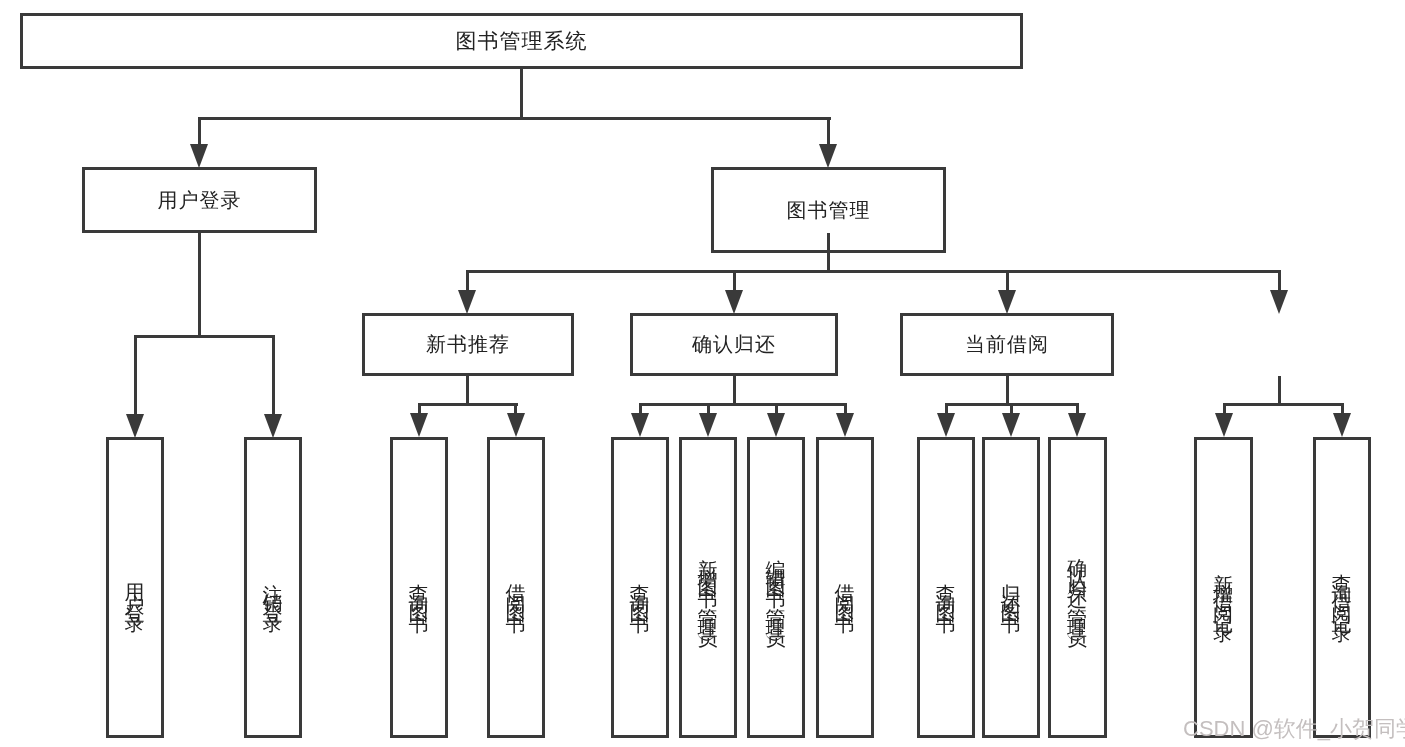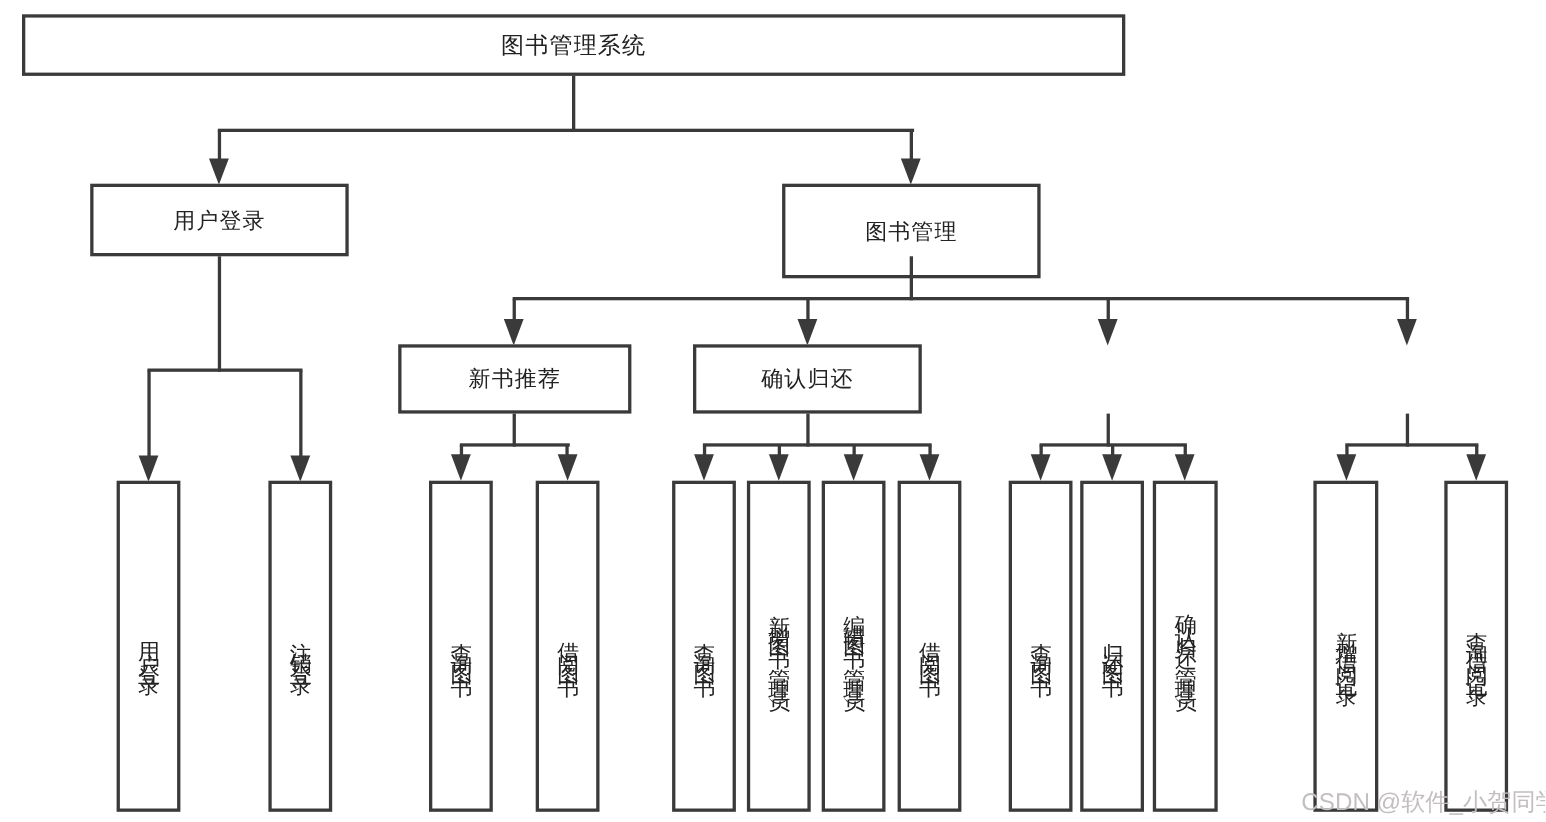--- a/index.html
+++ b/index.html
@@ -92,20 +92,21 @@
   <div class="ah" style="left:458px;top:290px;"></div>
   <div class="cl" style="left:733px;top:272px;width:3px;height:20px;"></div>
   <div class="ah" style="left:725px;top:290px;"></div>
   <div class="cl" style="left:1006px;top:272px;width:3px;height:20px;"></div>
   <div class="ah" style="left:998px;top:290px;"></div>
   <div class="cl" style="left:1278px;top:272px;width:3px;height:20px;"></div>
   <div class="ah" style="left:1270px;top:290px;"></div>
 
   <div class="hbox" style="left:362px;top:313px;width:212px;height:63px;font-family:Liberation Serif, serif;">新书推荐</div>
   <div class="hbox" style="left:630px;top:313px;width:208px;height:63px;">确认归还</div>
+  <div class="hbox" style="left:900px;top:313px;width:214px;height:63px;">当前借阅</div>
 
   <div class="cl" style="left:466px;top:376px;width:3px;height:30px;"></div>
   <div class="cl" style="left:418px;top:403px;width:100px;height:3px;"></div>
   <div class="cl" style="left:418px;top:405px;width:3px;height:10px;"></div>
   <div class="ah" style="left:410px;top:413px;"></div>
   <div class="cl" style="left:514px;top:405px;width:3px;height:10px;"></div>
   <div class="ah" style="left:507px;top:413px;"></div>
 
   <div class="cl" style="left:733px;top:376px;width:3px;height:30px;"></div>
   <div class="cl" style="left:639px;top:403px;width:208px;height:3px;"></div>

